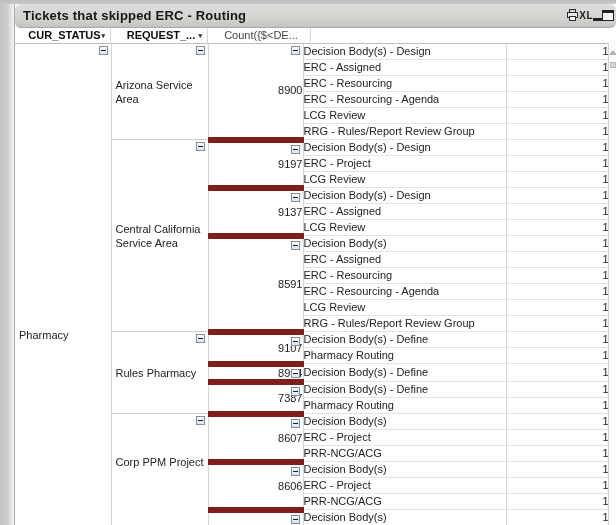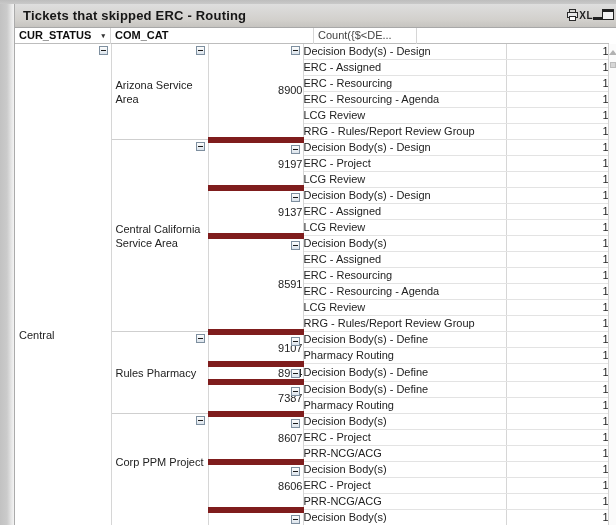--- a/index.html
+++ b/index.html
@@ -21,40 +21,40 @@
     position: absolute; left: 14px; top: 4px; width: 602px; height: 521px;
     background: #ffffff;
     border-left: 1px solid #ababab;
     overflow: hidden;
   }
   
   .titlebar {
     height: 24px;
     background: linear-gradient(180deg, #dedede 0%, #d2d0cc 70%, #c6c4c0 100%);
     border-bottom: 1px solid #a8a8a8;
-    display: flex; align-items: center;
+    display: flex; align-items: center; border-radius: 6px;
   }
   .title {
     font-size: 13px; font-weight: bold; color: #161616;
     padding-left: 8px; letter-spacing: 0.2px;
     white-space: nowrap; flex: 1 1 auto;
   }
-  .tb-icons { display: flex; padding-right: 2px; flex: 0 0 auto; }
+  .tb-icons { display: flex; align-items: center; padding-right: 2px; flex: 0 0 auto; }
   .tb-icons .icon { display: inline-flex; align-items: center; justify-content: center; cursor: default; }
   .xl-label { font-size: 10px; font-weight: bold; color: #222; letter-spacing: 0.5px; }
   .min-glyph { width: 9px; height: 12px; position: relative; }
   .min-glyph::after { content:""; position: absolute; left: 0; bottom: 1px; width: 9px; height: 3px; background: #222; }
   .max-glyph { width: 12px; height: 11px; border: 1px solid #222; border-top: 3px solid #222; background: #f4f4f4; }
   
   .header-row { display: flex; width: 594px; height: 16px; background: #ffffff; border-bottom: 1px solid #bdbdbd; }
   .hcell {
     position: relative; height: 16px; line-height: 15px;
     font-size: 11px; font-weight: bold; color: #0d0d0d;
     padding-left: 4px; border-right: 1px solid #d6d6d6;
-    white-space: nowrap; overflow: hidden;
+    white-space: nowrap; overflow: hidden; text-align: center;
   }
   .h0 { width: 96px; } .h1 { width: 97px; } .h2 { width: 95px; } .h3 { width: 203px; } .h4 { width: 103px; font-weight: normal; color: #444; }
   .harrow { position: absolute; right: 5px; top: 1px; font-size: 7px; color: #333; line-height: 14px; }
   
   .table-wrap { position: relative; width: 594px; }
   table.pivot { border-collapse: collapse; table-layout: fixed; width: 594px; }
   col.c0 { width: 96px; } col.c1 { width: 97px; } col.c2 { width: 95px; } col.c3 { width: 203px; } col.c4 { width: 103px; }
   table.pivot td {
     font-size: 11px; color: #222; height: 15px; padding: 0;
     border-right: 1px solid #d6d6d6; background: #fff;
@@ -110,42 +110,43 @@
       <span class="icon min-glyph"></span>
       <span class="icon max-glyph"></span>
     </div>
   </div>
 
   <div class="header-row">
     <div class="hcell h0">
       <span>CUR_STATUS</span>
       <span class="harrow">▾</span>
     </div>
-    <div class="hcell h3">
-      <span>COM_CAT</span>
+    <div class="hcell h1">
+      <span>REQUEST_...</span>
+      <span class="harrow">▾</span>
     </div>
     <div class="hcell h4">
       <span>Count({$&lt;DE...</span>
     </div>
   </div>
 
   <div class="table-wrap">
     <table class="pivot">
       <colgroup>
           <col class="c0">
           <col class="c1">
           <col class="c2">
           <col class="c3">
           <col class="c4">
         </colgroup>
       <tbody>
           <tr>
             <td class="cur" rowspan="33">
               <span class="cbox"></span>
-              <div class="cur-label">Central</div>
+              <div class="cur-label">Pharmacy</div>
             </td>
             <td class="req" rowspan="6">
               <span class="cbox"></span>
               <div class="req-label">Arizona Service Area</div>
             </td>
             <td class="def" rowspan="6"><span class="cbox"></span><span>8900</span></td>
             <td class="cat">Decision Body(s) - Design</td>
             <td class="cnt">1</td>
           </tr>
           <tr>

